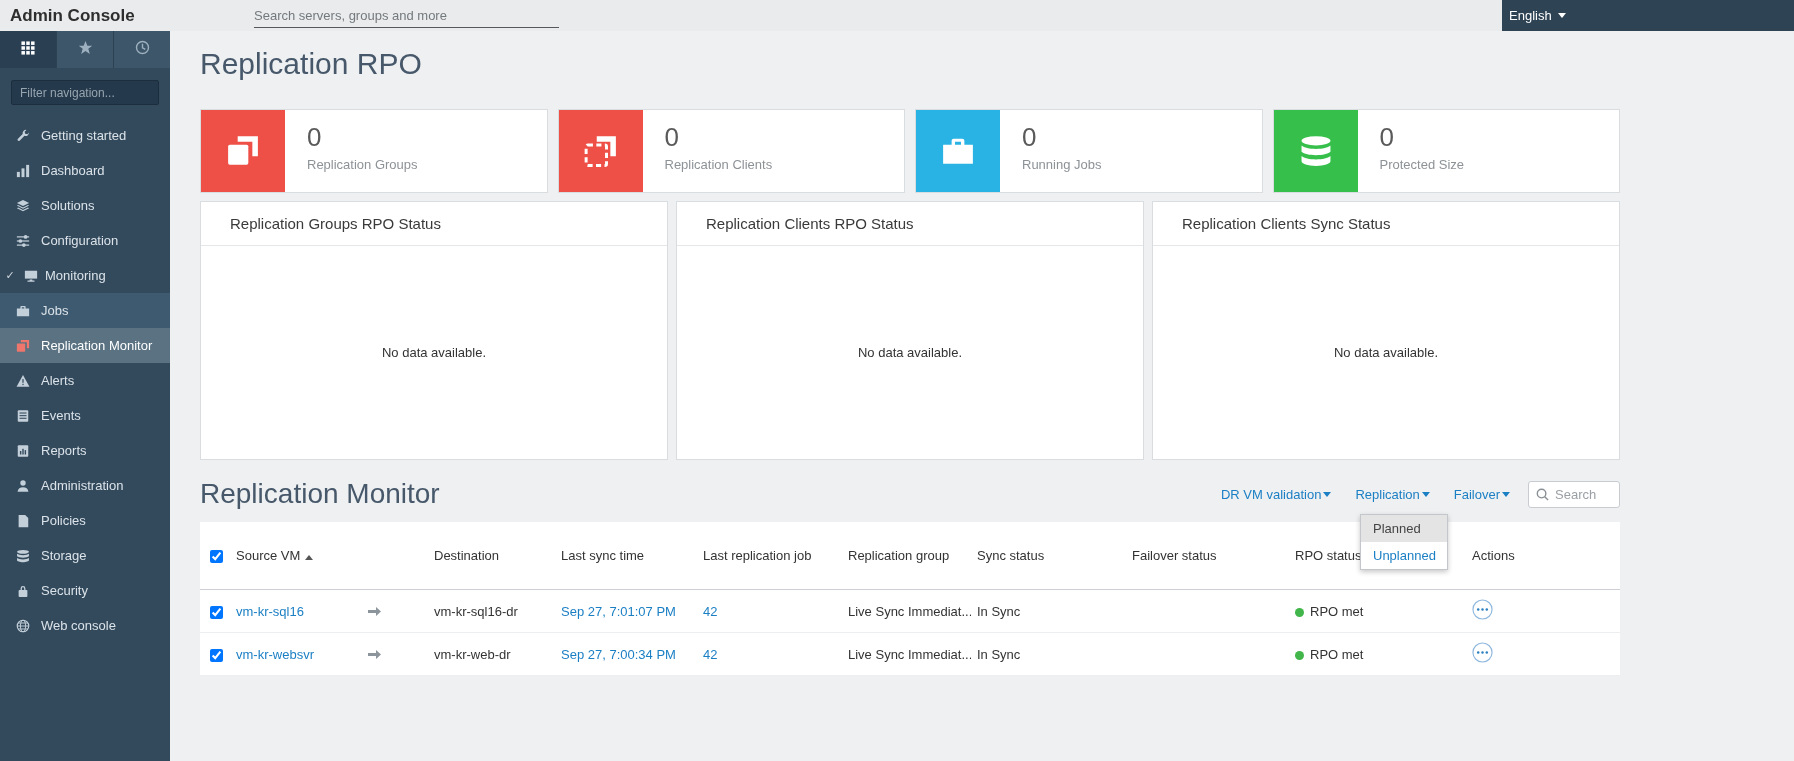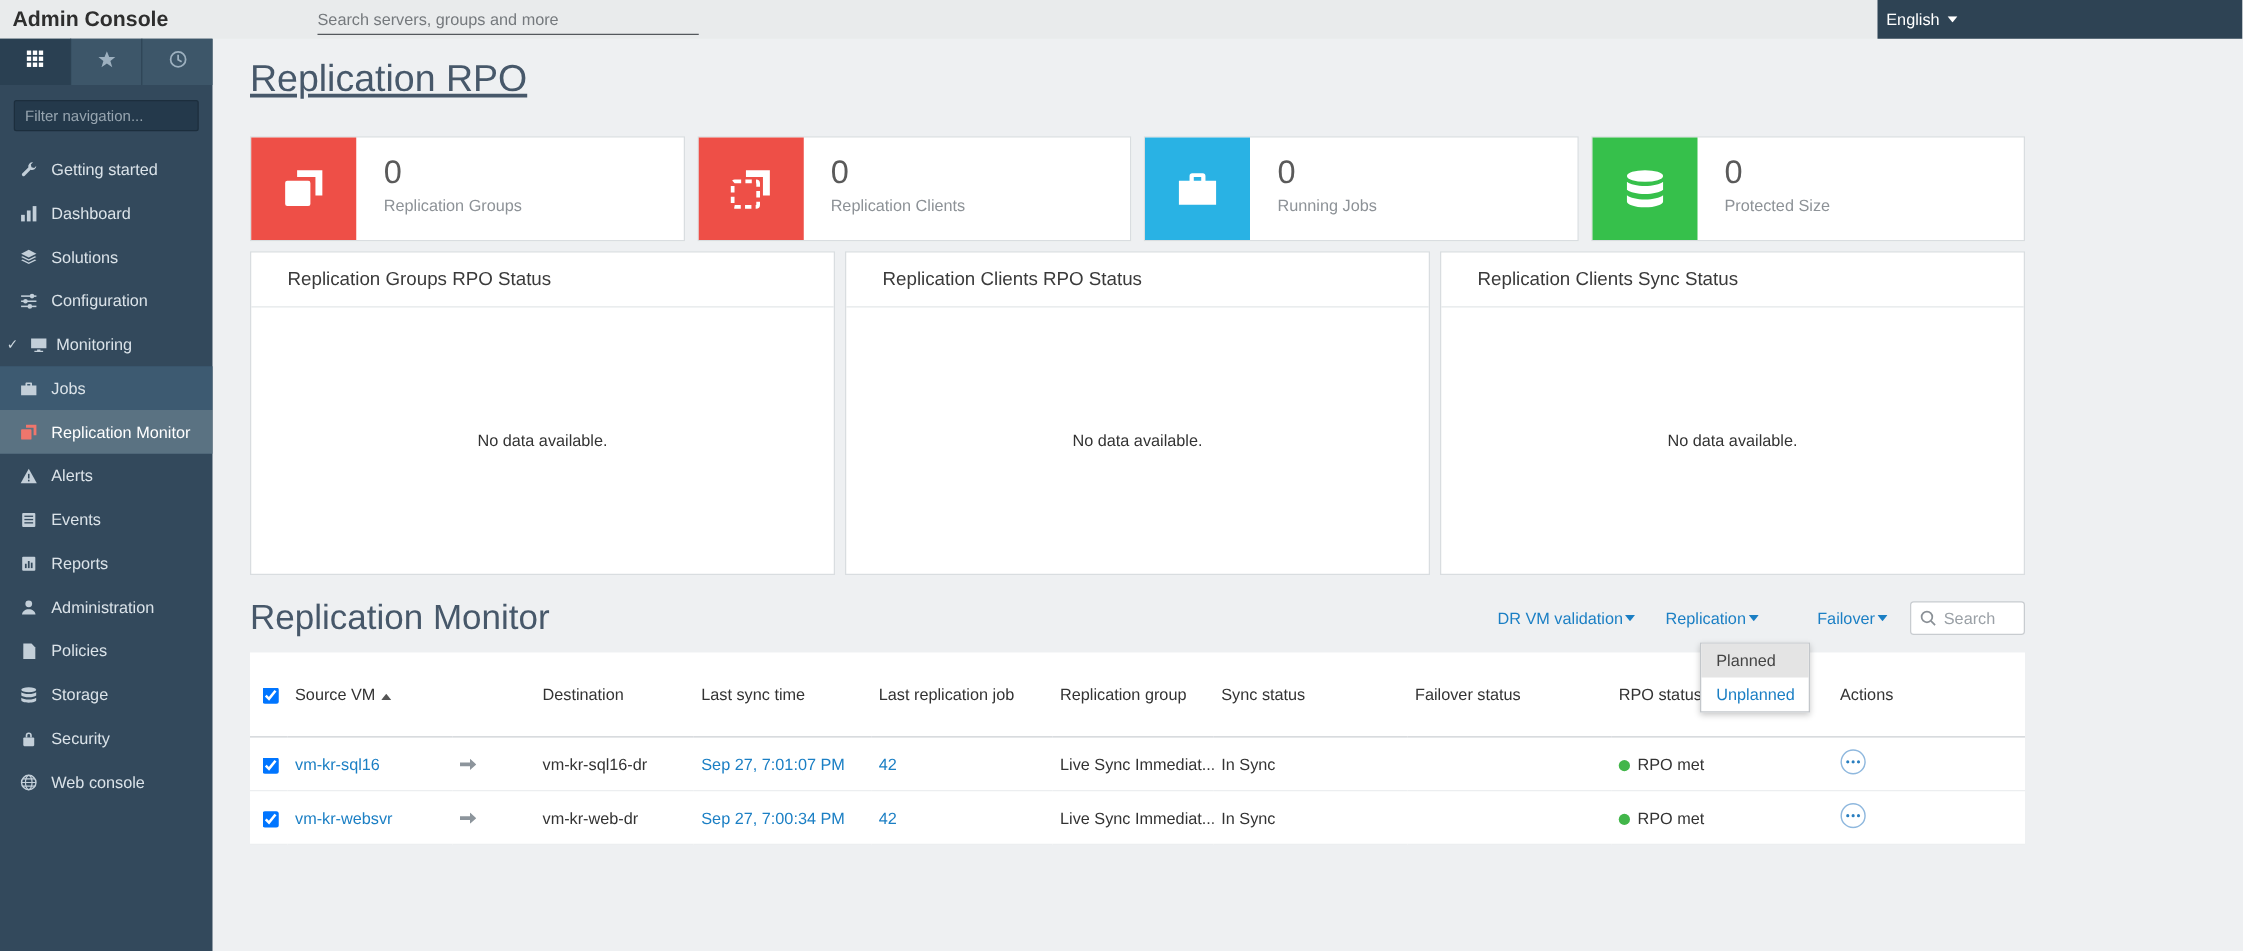--- a/index.html
+++ b/index.html
@@ -53,21 +53,21 @@
   .nav-check { color: #cfd9e0; font-size: 11px; width: 12px; text-align: center; }
   .nav-item.subtle { background: #3d5a71; }
   .nav-item.active { background: #5a7282; color: #fff; }
   .nav-icon { width: 17px; display: flex; justify-content: center; align-items: center; }
   .nav-icon svg { fill: #c3cfd9; }
   .nav-item.active .nav-icon svg { fill: #ef766c; }
 
   
   .main { position: absolute; left: 170px; top: 31px; right: 0; bottom: 0; padding-left: 30px; }
   .inner { width: 1420px; position: relative; }
-  .page-title { font-size: 30px; font-weight: 400; color: #47586a; margin: 16px 0 28px; text-decoration: underline; }
+  .page-title { font-size: 30px; font-weight: 400; color: #47586a; margin: 16px 0 28px; }
 
   .stat-cards { display: flex; gap: 10px; margin-bottom: 8px; }
   .stat-card { flex: 1; height: 84px; background: #fff; border: 1px solid #d9dde0; display: flex; cursor: pointer; }
   .stat-icon { width: 84px; display: flex; align-items: center; justify-content: center; }
   .stat-icon.red { background: #ee4f47; }
   .stat-icon.blue { background: #29b2e4; }
   .stat-icon.green { background: #36c04b; }
   .stat-icon svg { fill: #fff; }
   .stat-text { padding: 12px 0 0 22px; }
   .stat-value { font-size: 26px; color: #5a5a5a; }
@@ -402,21 +402,21 @@
           <svg width="8" height="5" viewBox="0 0 8 5">
               <path d="M0 0h8L4 5z"></path>
             </svg>
         </a>
         <a class="action-link">
           <span>Replication</span>
           <svg width="8" height="5" viewBox="0 0 8 5">
               <path d="M0 0h8L4 5z"></path>
             </svg>
         </a>
-        <a class="action-link" style="margin-right:18px;margin-left:23px;">
+        <a class="action-link" style="margin-right:18px;">
           <span>Failover</span>
           <svg width="8" height="5" viewBox="0 0 8 5">
               <path d="M0 0h8L4 5z"></path>
             </svg>
         </a>
         <div class="search-box">
           <span style="display:inline-flex;">
             <svg width="13" height="13" viewBox="0 0 14 14">
                 <circle cx="6" cy="6" r="4.6" fill="none" stroke="#8a9096" stroke-width="1.5"></circle>
                 <path d="M9.4 9.4 13 13" stroke="#8a9096" stroke-width="1.5"></path>

